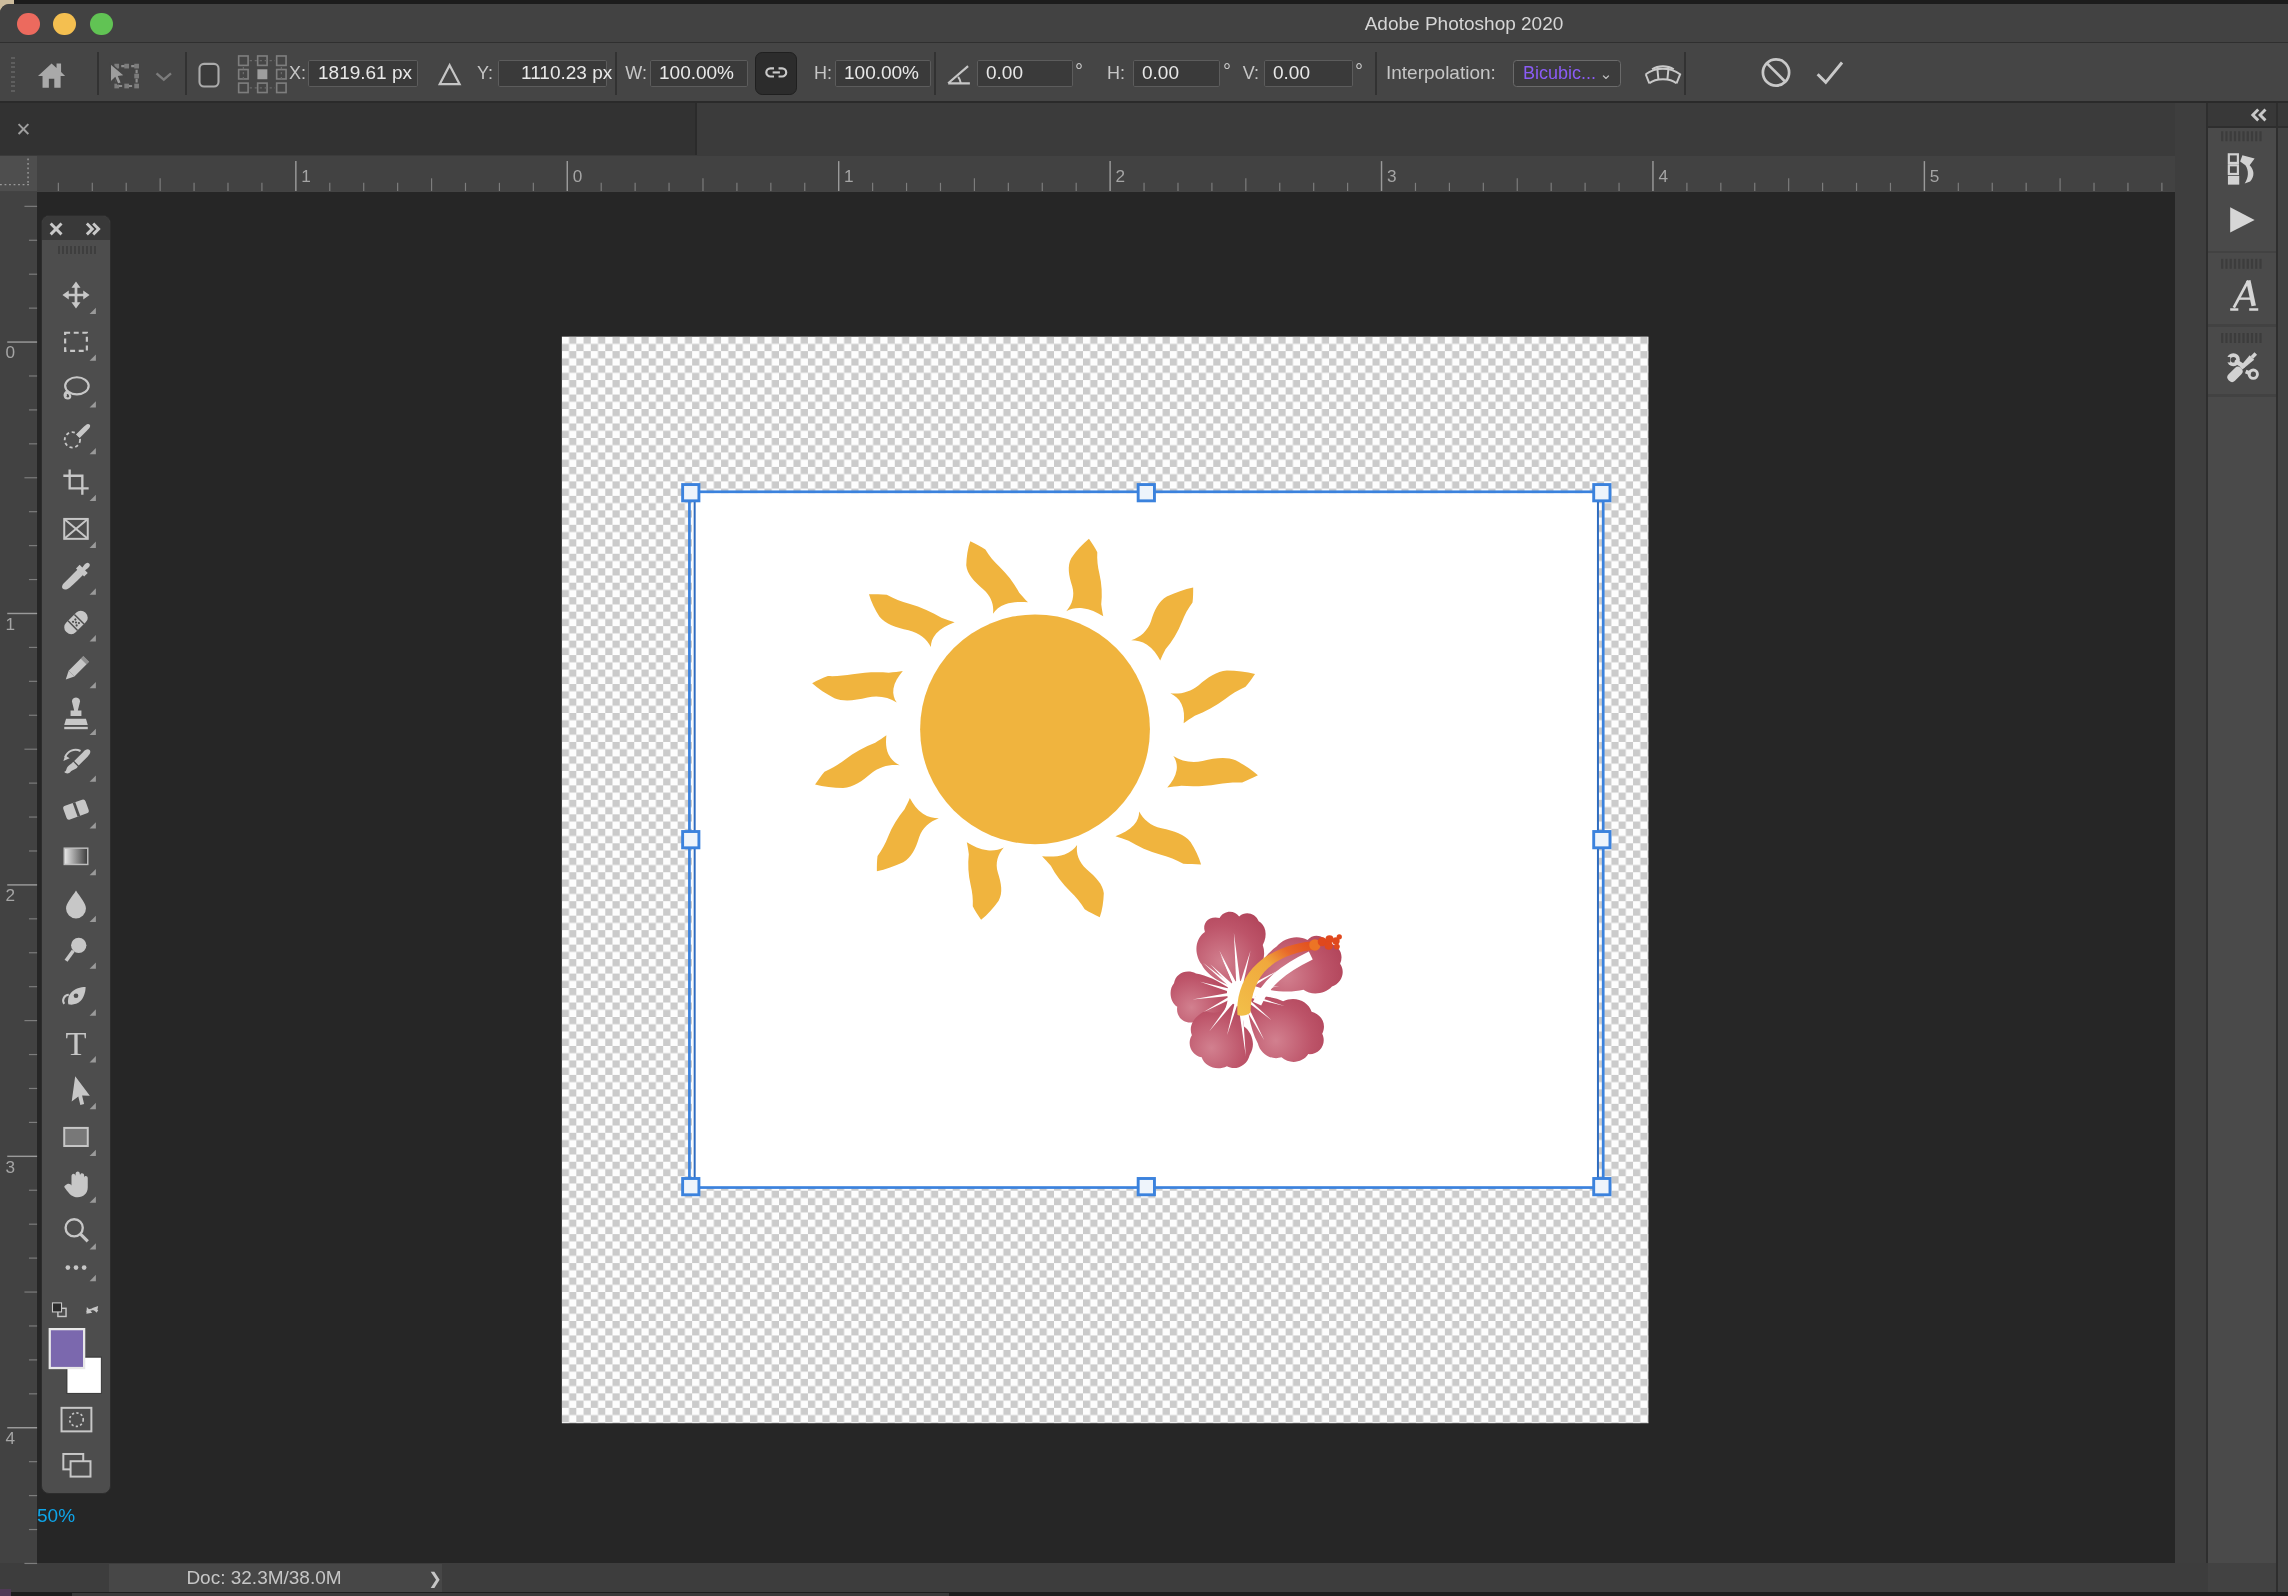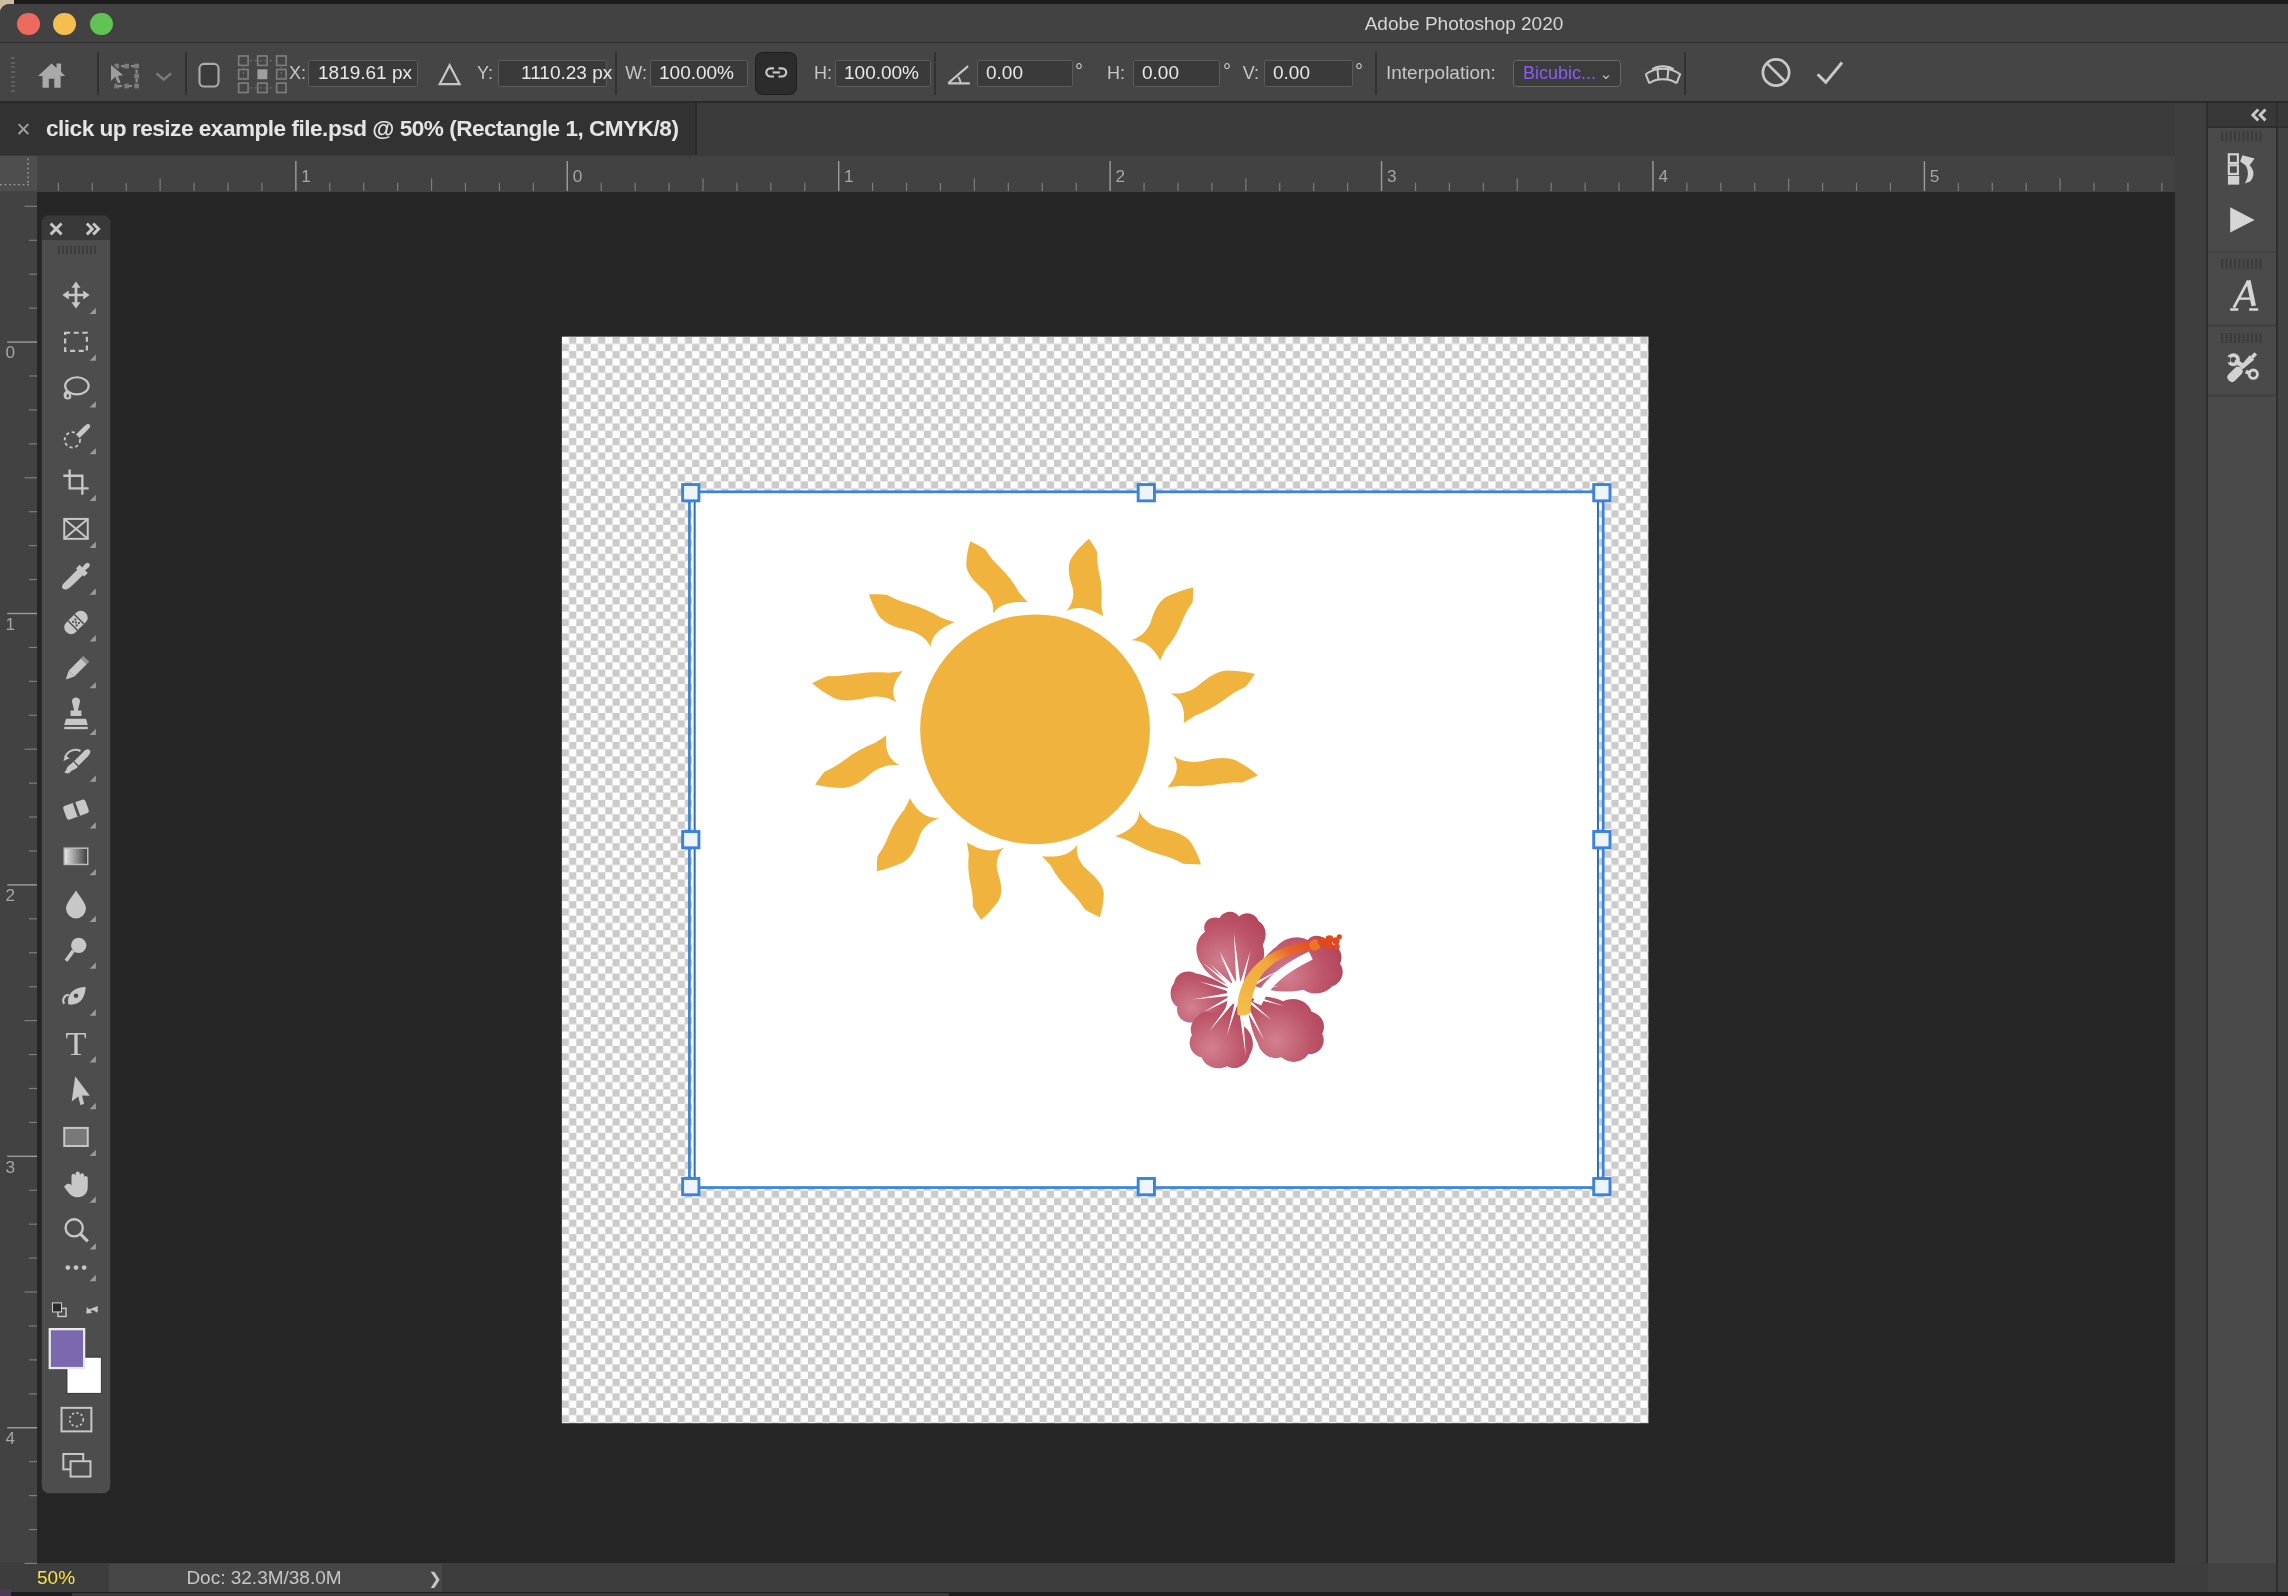--- a/index.html
+++ b/index.html
@@ -34,21 +34,20 @@
     <div style="position:absolute;left:0px;top:1563px;width:2208px;height:29px;background:#3d3d3d;"></div>
     <div style="position:absolute;left:109px;top:1564px;width:333px;height:28px;background:#474747;"></div>
     <div style="position:absolute;left:0px;top:1592px;width:2289px;height:4.5px;background:#1d1d1d;"></div>
     <div style="position:absolute;left:0px;top:1589px;width:11px;height:7.2px;background:#4f3a55;"></div>
     <div style="position:absolute;left:72px;top:1593px;width:877px;height:3.6px;background:#3a3a3a;"></div>
     <div style="position:absolute;left:17px;top:12.7px;width:22.6px;height:22.6px;border-radius:50%;background:#ec6a5e;"></div>
     <div style="position:absolute;left:53px;top:12.7px;width:22.6px;height:22.6px;border-radius:50%;background:#f4bf50;"></div>
     <div style="position:absolute;left:90px;top:12.7px;width:22.6px;height:22.6px;border-radius:50%;background:#61c354;"></div>
     <div style="position:absolute;left:1464px;top:24.4px;transform:translate(-50%,-50%);font:400 19px 'Liberation Sans', sans-serif;color:#d6d6d6;white-space:nowrap;">Adobe Photoshop 2020</div>
     <div style="position:absolute;left:23.5px;top:129px;transform:translate(-50%,-50%);font:400 19px 'Liberation Sans', sans-serif;color:#9f9f9f;white-space:nowrap;">✕</div>
-    <div style="position:absolute;left:46px;top:129px;transform:translateY(-50%);font:700 22.6px 'Liberation Sans', sans-serif;color:#e4e4e4;white-space:nowrap;letter-spacing:-0.5px;">click up resize example file.psd @ 50% (Rectangle 1, CMYK/8)</div>
     <div style="position:absolute;left:11.3px;top:57px;width:3.6px;height:2.4px;background:#5e5e5e;"></div>
     <div style="position:absolute;left:11.3px;top:62px;width:3.6px;height:2.4px;background:#5e5e5e;"></div>
     <div style="position:absolute;left:11.3px;top:66px;width:3.6px;height:2.4px;background:#5e5e5e;"></div>
     <div style="position:absolute;left:11.3px;top:71px;width:3.6px;height:2.4px;background:#5e5e5e;"></div>
     <div style="position:absolute;left:11.3px;top:76px;width:3.6px;height:2.4px;background:#5e5e5e;"></div>
     <div style="position:absolute;left:11.3px;top:81px;width:3.6px;height:2.4px;background:#5e5e5e;"></div>
     <div style="position:absolute;left:11.3px;top:85px;width:3.6px;height:2.4px;background:#5e5e5e;"></div>
     <div style="position:absolute;left:11.3px;top:90px;width:3.6px;height:2.4px;background:#5e5e5e;"></div>
     <div style="position:absolute;left:97px;top:52px;width:1.8px;height:43px;background:#323232;"></div>
     <div style="position:absolute;left:185px;top:52px;width:1.8px;height:43px;background:#323232;"></div>
@@ -76,21 +75,21 @@
     <div style="position:absolute;left:1142px;top:73px;transform:translateY(-50%);font:400 19px 'Liberation Sans', sans-serif;color:#e8e8e8;white-space:nowrap;">0.00</div>
     <div style="position:absolute;left:1227px;top:71px;transform:translate(-50%,-50%);font:400 20px 'Liberation Sans', sans-serif;color:#c6c6c6;white-space:nowrap;">°</div>
     <div style="position:absolute;right:1030px;top:73px;transform:translateY(-50%);font:400 18px 'Liberation Sans', sans-serif;color:#c6c6c6;white-space:nowrap;">V:</div>
     <div style="position:absolute;left:1264px;top:60px;width:89px;height:27px;background:#3a3a3a;border:0.9px solid #5c5c5c;border-radius:1.8px;box-sizing:border-box;"></div>
     <div style="position:absolute;left:1273px;top:73px;transform:translateY(-50%);font:400 19px 'Liberation Sans', sans-serif;color:#e8e8e8;white-space:nowrap;">0.00</div>
     <div style="position:absolute;left:1359px;top:71px;transform:translate(-50%,-50%);font:400 20px 'Liberation Sans', sans-serif;color:#c6c6c6;white-space:nowrap;">°</div>
     <div style="position:absolute;left:1386px;top:73px;transform:translateY(-50%);font:400 19px 'Liberation Sans', sans-serif;color:#c6c6c6;white-space:nowrap;">Interpolation:</div>
     <div style="position:absolute;left:1513px;top:60px;width:108px;height:27px;background:#3c3c3c;border:0.9px solid #6a6a6a;border-radius:3.6px;box-sizing:border-box;"></div>
     <div style="position:absolute;left:1523px;top:73px;transform:translateY(-50%);font:400 18px 'Liberation Sans', sans-serif;color:#8b5cf6;white-space:nowrap;">Bicubic...</div>
     <div style="position:absolute;left:1606px;top:74px;transform:translate(-50%,-50%);font:400 15.4px 'Liberation Sans', sans-serif;color:#c0c0c0;white-space:nowrap;">⌄</div>
-    <div style="position:absolute;left:37px;top:1578px;transform:translateY(-50%);font:400 19px 'Liberation Sans', sans-serif;color:#fde047;white-space:nowrap;">50%</div>
+    <div style="position:absolute;left:37px;top:1516px;transform:translateY(-50%);font:400 19px 'Liberation Sans', sans-serif;color:#0ea5e9;white-space:nowrap;">50%</div>
     <div style="position:absolute;left:264px;top:1578px;transform:translate(-50%,-50%);font:400 19px 'Liberation Sans', sans-serif;color:#c6c6c6;white-space:nowrap;">Doc: 32.3M/38.0M</div>
     <div style="position:absolute;left:435px;top:1578px;transform:translate(-50%,-50%);font:400 16.3px 'Liberation Sans', sans-serif;color:#c6c6c6;white-space:nowrap;">❯</div>
     <div style="position:absolute;left:41px;top:215px;width:70px;height:1279px;background:#4d4d4d;border-radius:8.1px;border:0.9px solid #2d2d2d;box-sizing:border-box;"></div>
     <div style="position:absolute;left:42px;top:216px;width:68px;height:24.4px;background:#393939;border-radius:7.2px 7.2px 0 0;"></div>
     <div style="position:absolute;left:58px;top:246px;width:2.2px;height:8.1px;background:#3e3e3e;"></div>
     <div style="position:absolute;left:62px;top:246px;width:2.2px;height:8.1px;background:#3e3e3e;"></div>
     <div style="position:absolute;left:66px;top:246px;width:2.2px;height:8.1px;background:#3e3e3e;"></div>
     <div style="position:absolute;left:70px;top:246px;width:2.2px;height:8.1px;background:#3e3e3e;"></div>
     <div style="position:absolute;left:74px;top:246px;width:2.2px;height:8.1px;background:#3e3e3e;"></div>
     <div style="position:absolute;left:78px;top:246px;width:2.2px;height:8.1px;background:#3e3e3e;"></div>

